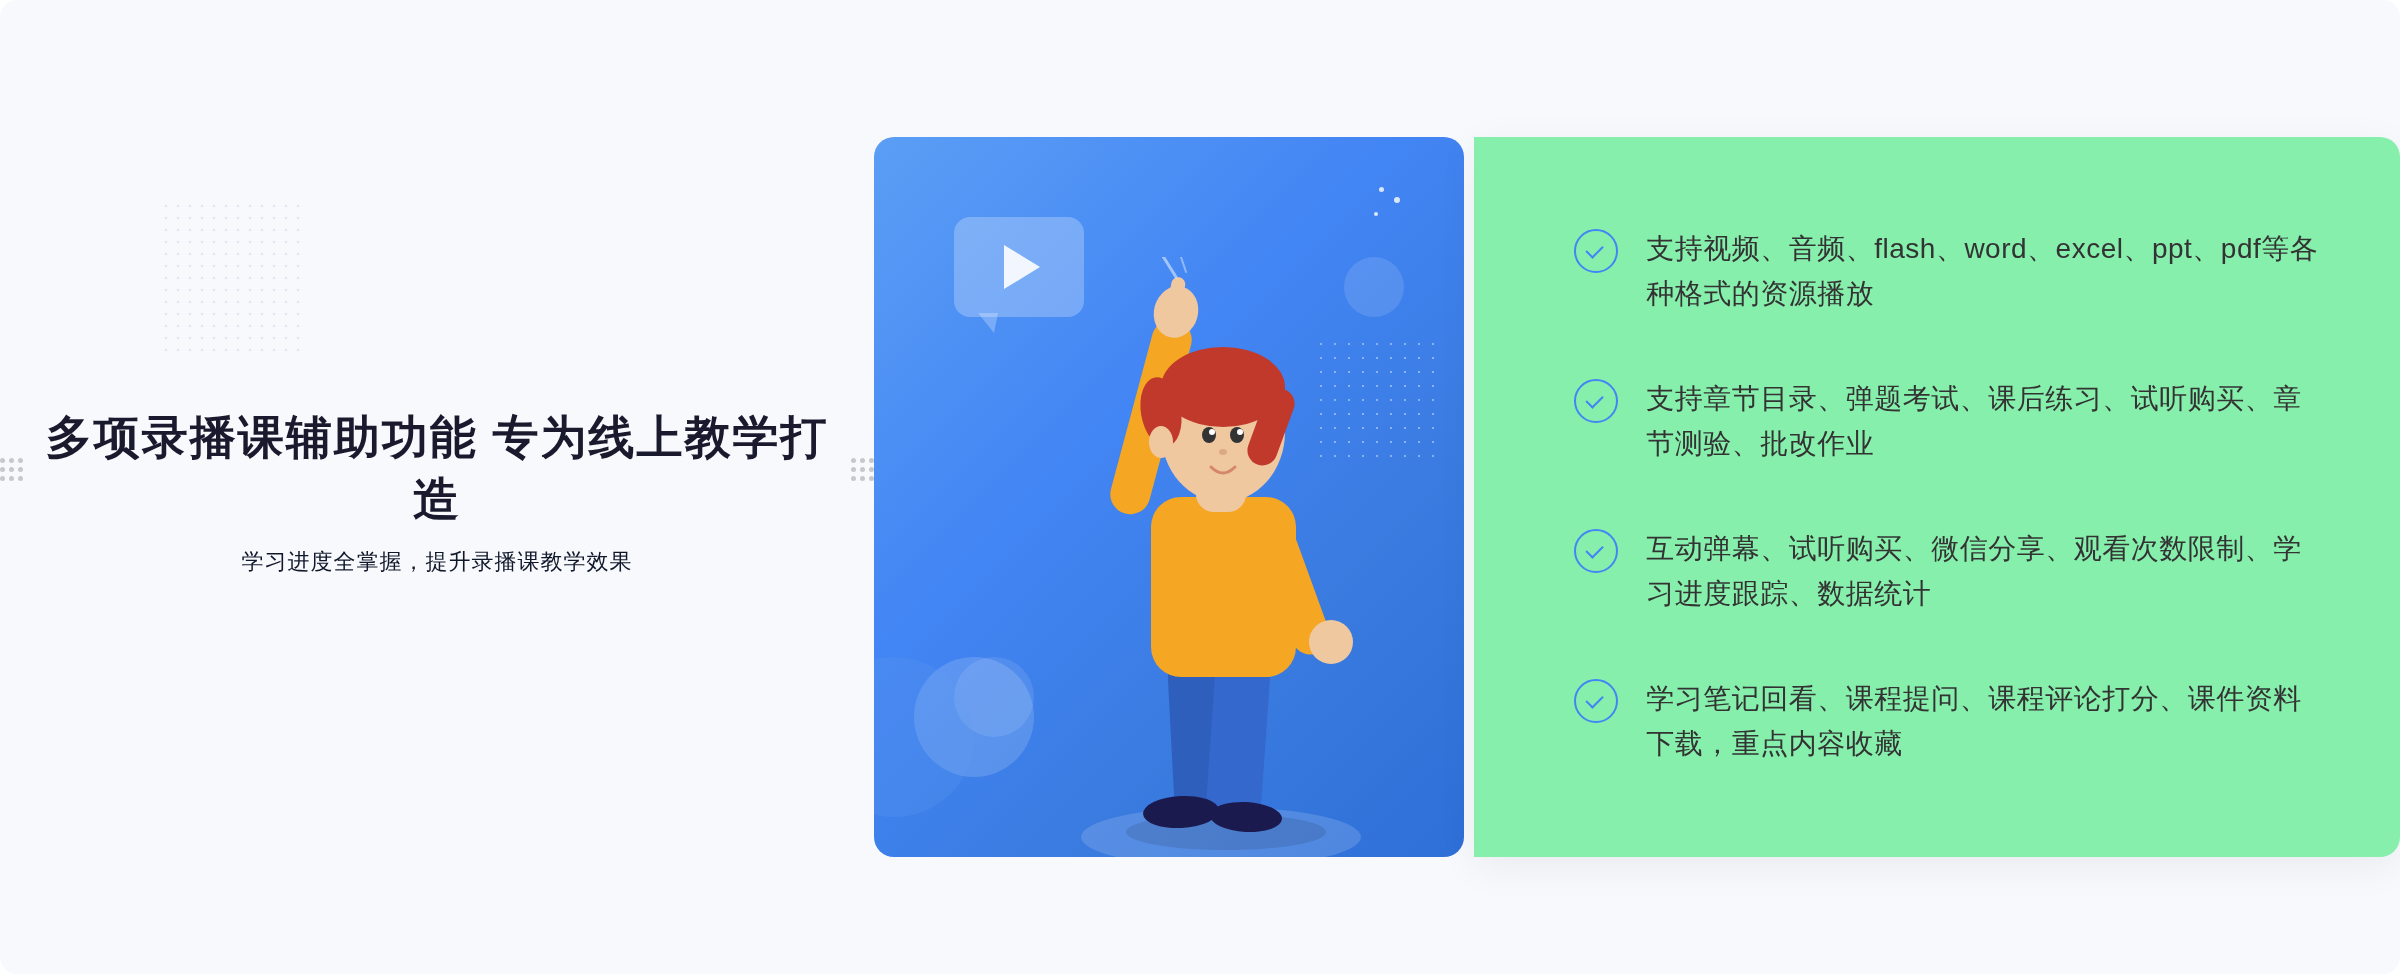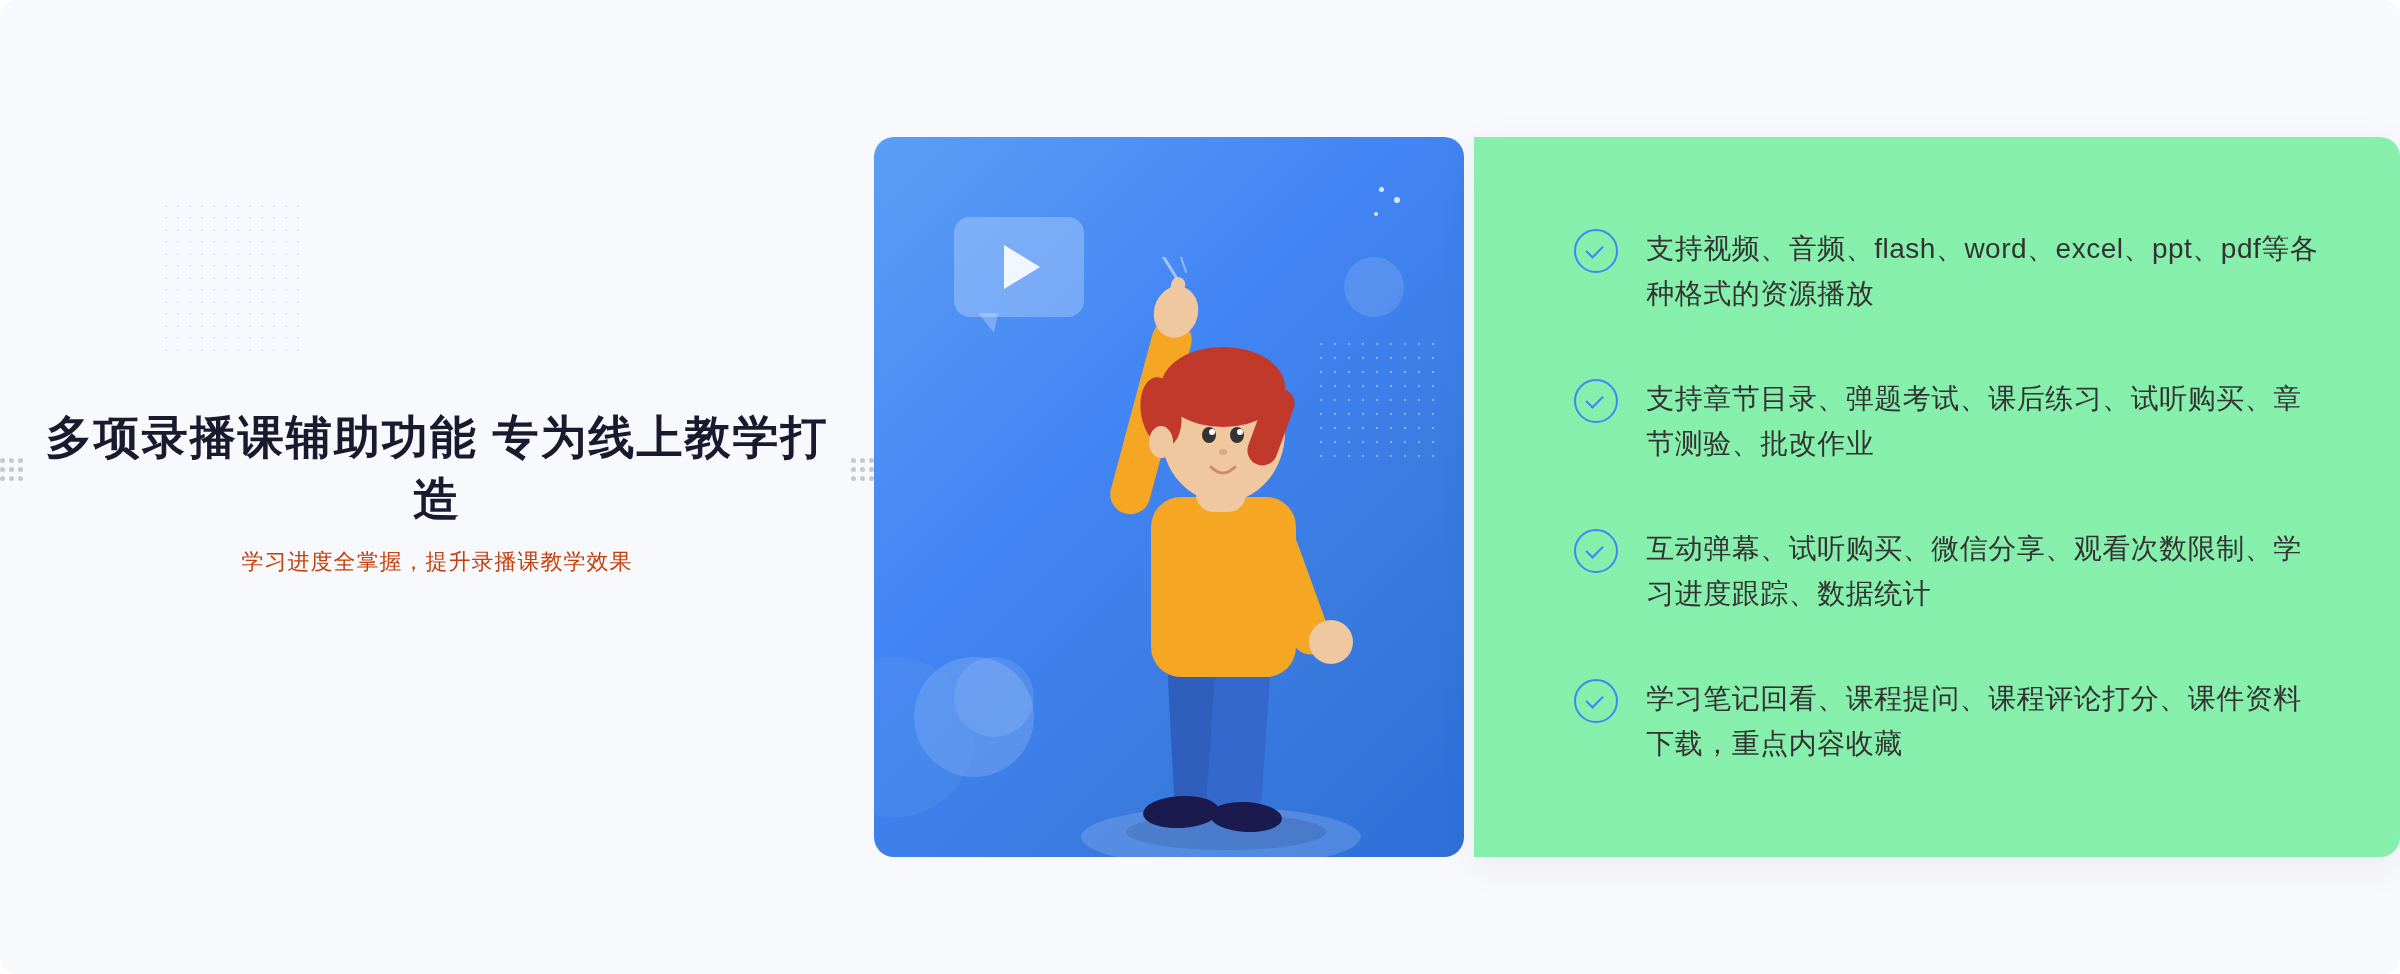--- a/index.html
+++ b/index.html
@@ -89,21 +89,21 @@
 
     .main-title {
       font-size: 46px;
       font-weight: 700;
       color: #1a1a2e;
       letter-spacing: 2px;
     }
 
     .subtitle {
       font-size: 22px;
-      color: #c2410c;
+      color: #0f172a;
       letter-spacing: 1px;
       font-weight: 400;
     }
 
     
     .content-area {
       display: flex;
       align-items: stretch;
       width: 1600px;
       min-height: 740px;

